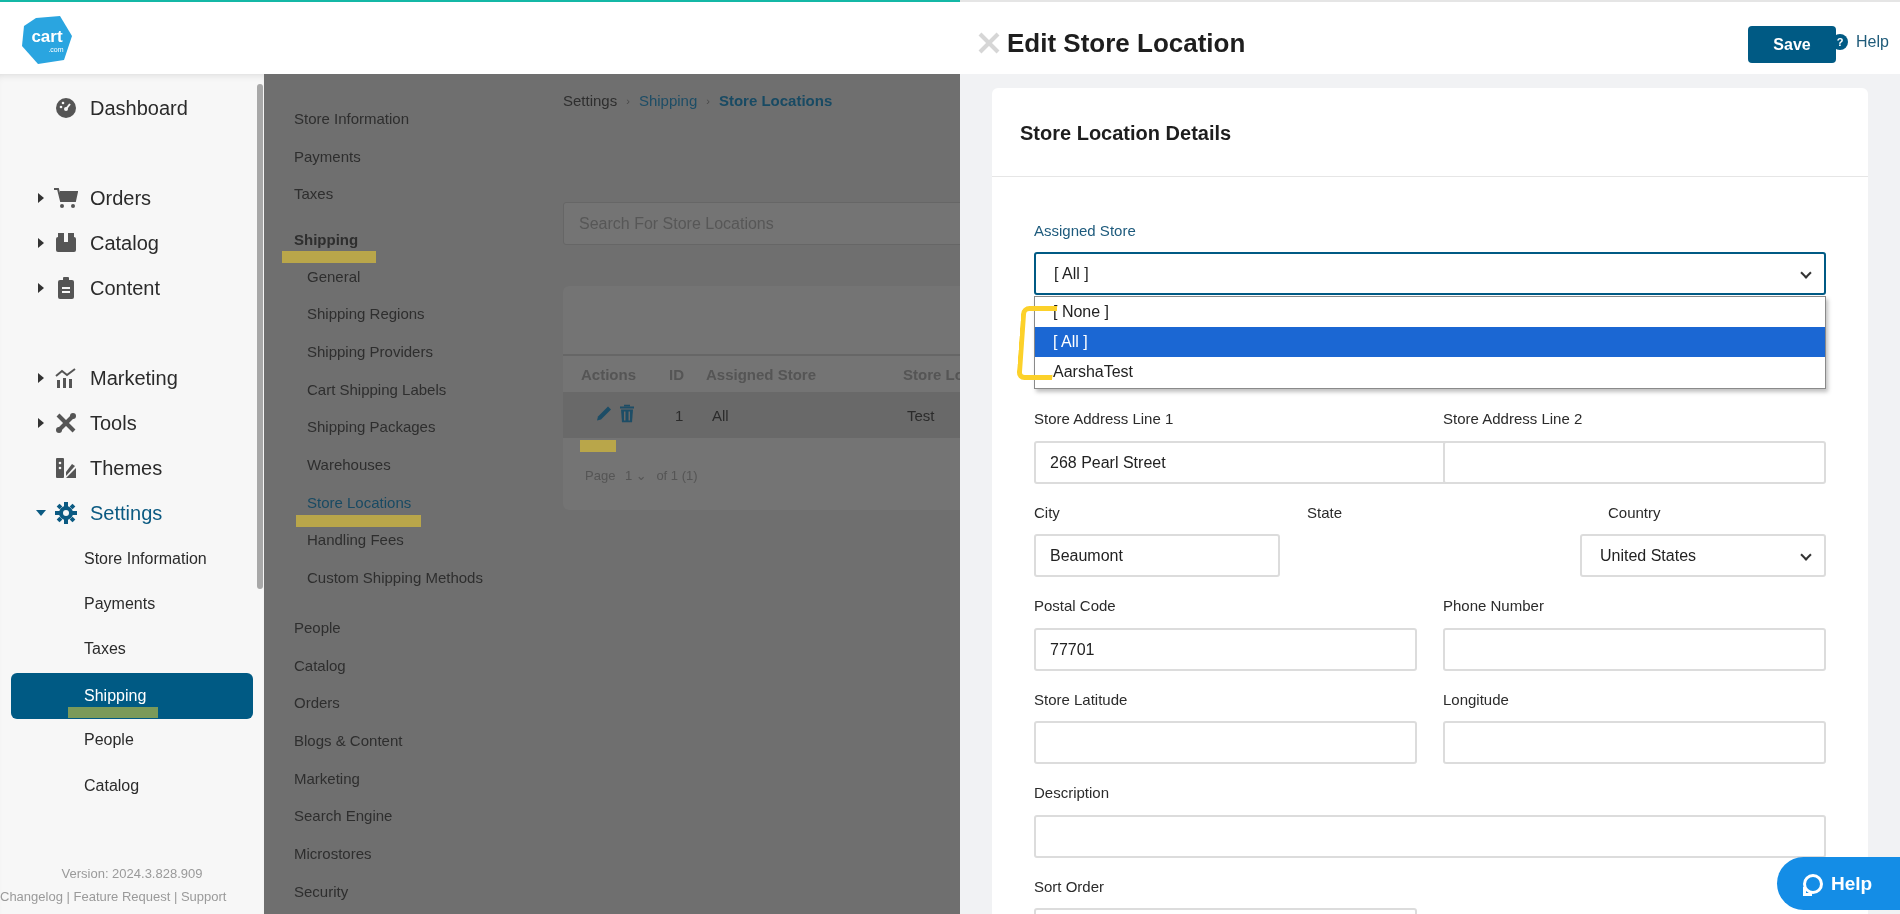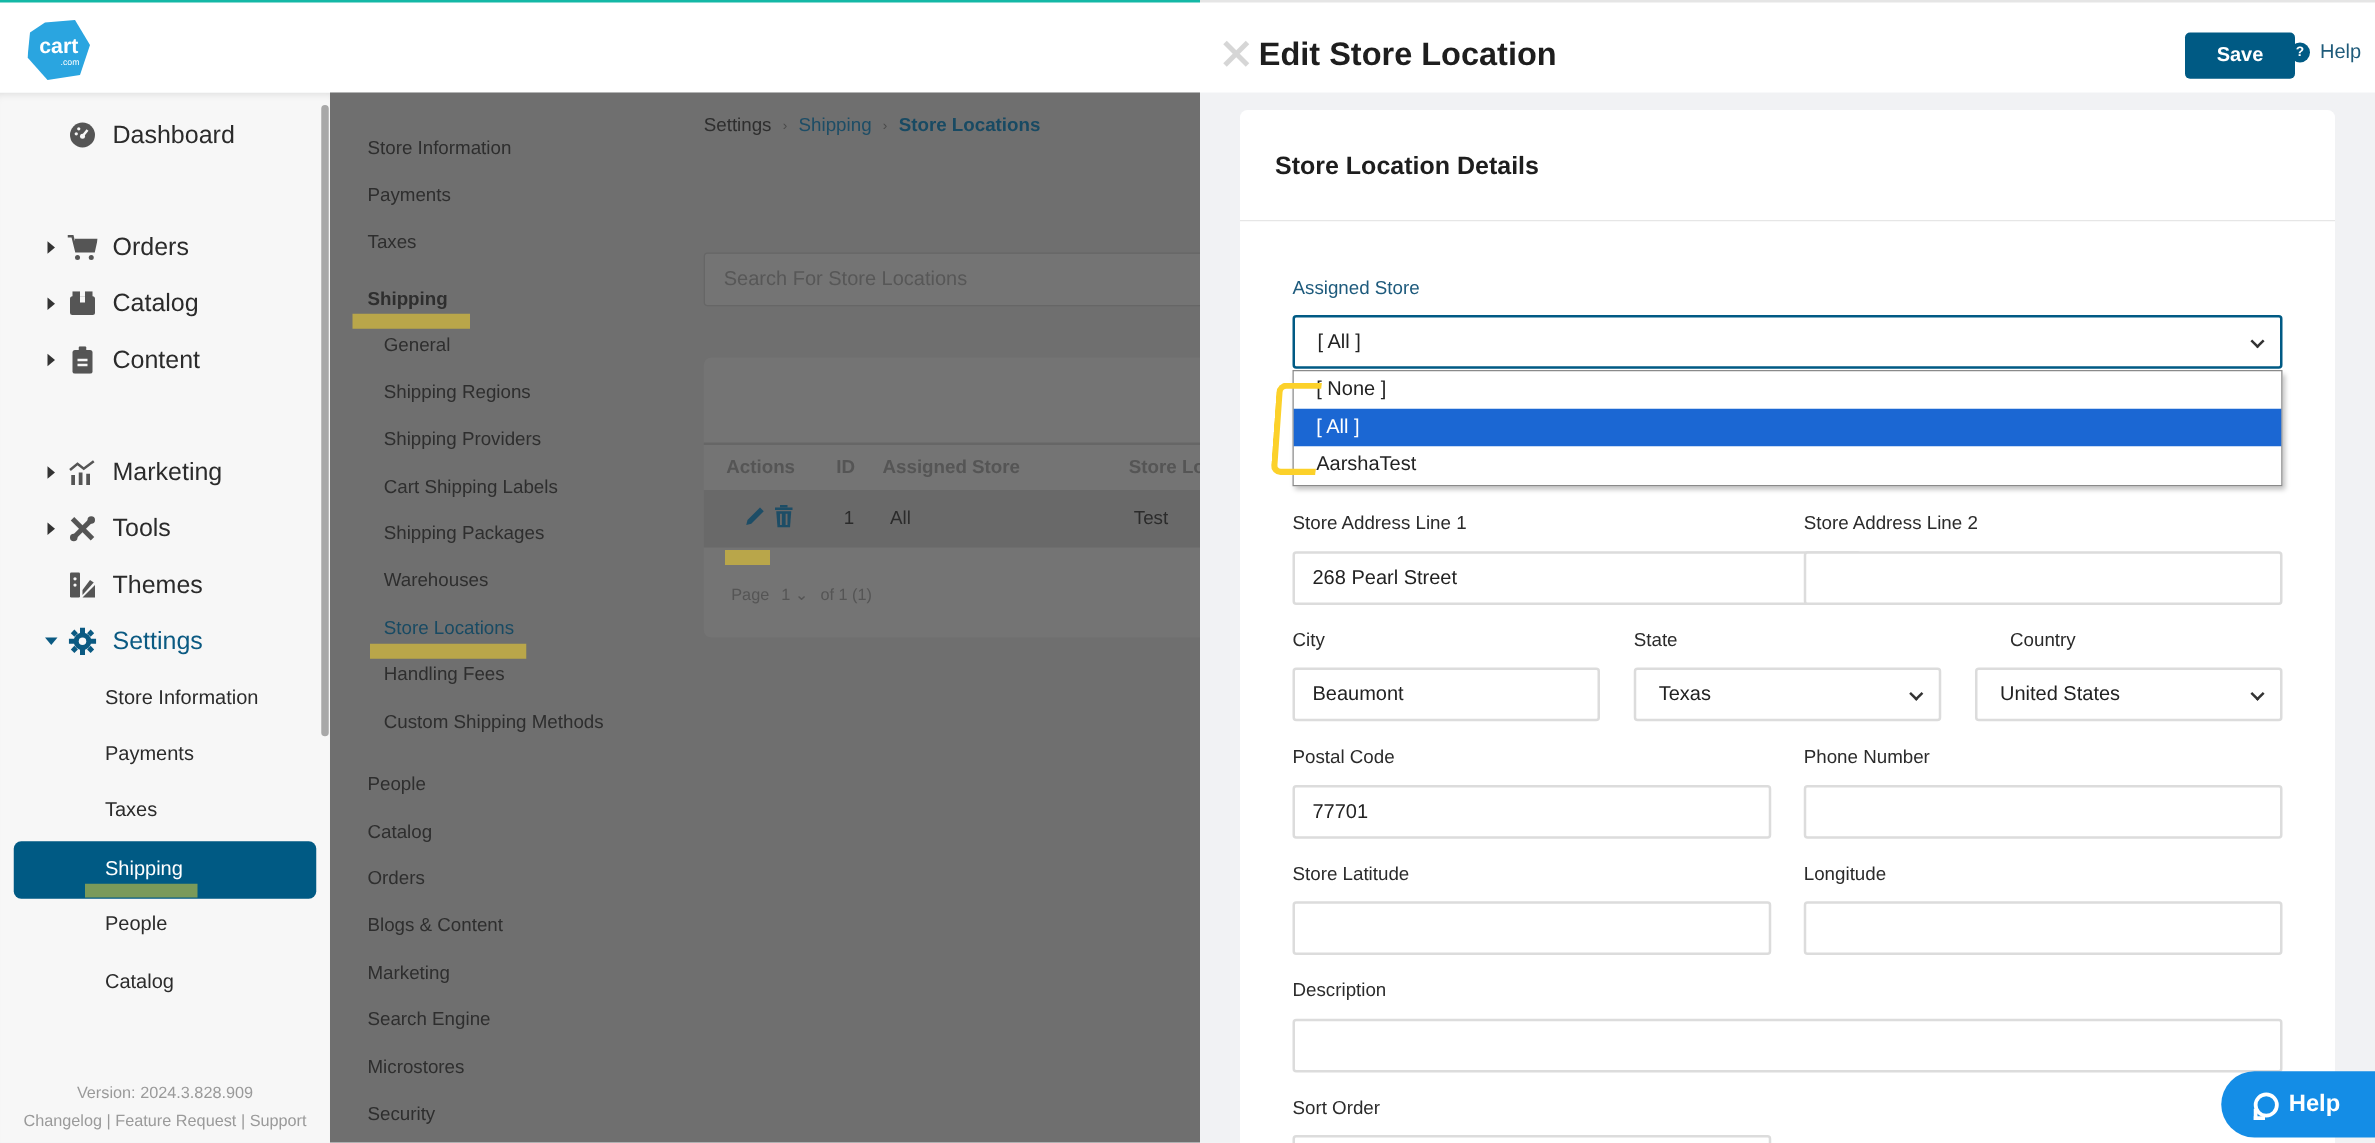--- a/index.html
+++ b/index.html
@@ -16,21 +16,21 @@
   .side-item .caret { position: absolute; left: 22px; width: 0; height: 0; border-top: 5px solid transparent; border-bottom: 5px solid transparent; border-left: 6px solid #333; }
   .side-item .caret.down { left: 20px; border-left: 5px solid transparent; border-right: 5px solid transparent; border-top: 6px solid #0b5a82; border-bottom: none; }
   .side-item .ico { position: absolute; left: 38px; width: 24px; height: 24px; display: flex; align-items: center; justify-content: center; }
   .side-item .lbl { position: absolute; left: 74px; }
   .side-sub { position: absolute; left: 0; width: 255px; height: 40px; display: flex; align-items: center; font-size: 16px; color: #2b2b2b; cursor: pointer; }
   .side-sub .lbl { position: absolute; left: 84px; }
   .side-sub.active { left: 11px; width: 242px; height: 46px; background: #005a84; border-radius: 6px; color: #fff; }
   .side-sub.active .lbl { left: 73px; }
   #sidebar-scroll { position: absolute; left: 257px; top: 10px; width: 6px; height: 505px; background: #a8a8a8; border-radius: 3px; }
   #version { position: absolute; left: 0; width: 264px; top: 792px; text-align: center; font-size: 13px; color: #9a9a9a; }
-  #footer-links { position: absolute; left: 0; width: 264px; top: 815px; text-align: center; font-size: 13px; color: #9a9a9a; }
+  #footer-links { position: absolute; left: 0; width: 264px; top: 815px; font-size: 13px; color: #9a9a9a; }
   #footer-links span { cursor: pointer; }
 
   
   #middle { position: absolute; left: 264px; top: 74px; width: 696px; height: 840px; background: #6f6f6f; overflow: hidden; }
   .mnav { position: absolute; font-size: 15px; color: #2e2e2e; cursor: pointer; }
   .mnav.sub { left: 43px; }
   .mnav.top { left: 30px; }
   .mnav.bold { font-weight: bold; }
   .mnav.current { color: #184a63; }
   .hl { position: absolute; height: 12px; background: #b9a64a; }
@@ -321,24 +321,20 @@
     <div id="annot-bracket"></div>
 
     <div class="flabel" style="left:42px; top:322px">Store Address Line 1</div>
     <input class="finput" style="left: 42px; top: 353px; width: 455px;" value="268 Pearl Street">
     <div class="flabel" style="left:451px; top:322px">Store Address Line 2</div>
     <input class="finput" style="left: 451px; top: 353px; width: 383px;" value="">
 
     <div class="flabel" style="left:42px; top:416px">City</div>
     <input class="finput" style="left: 42px; top: 446px; width: 246px;" value="Beaumont">
     <div class="flabel" style="left:315px; top:416px">State</div>
-    <div class="fselect" style="left:315px; top:446px; width:246px;">
-      <span>Texas</span>
-      <span class="chev"></span>
-    </div>
     <div class="flabel" style="left:616px; top:416px">Country</div>
     <div class="fselect" style="left:588px; top:446px; width:246px;">
       <span>United States</span>
       <span class="chev"></span>
     </div>
 
     <div class="flabel" style="left:42px; top:509px">Postal Code</div>
     <input class="finput" style="left: 42px; top: 540px; width: 383px;" value="77701">
     <div class="flabel" style="left:451px; top:509px">Phone Number</div>
     <input class="finput" style="left: 451px; top: 540px; width: 383px;" value="">

